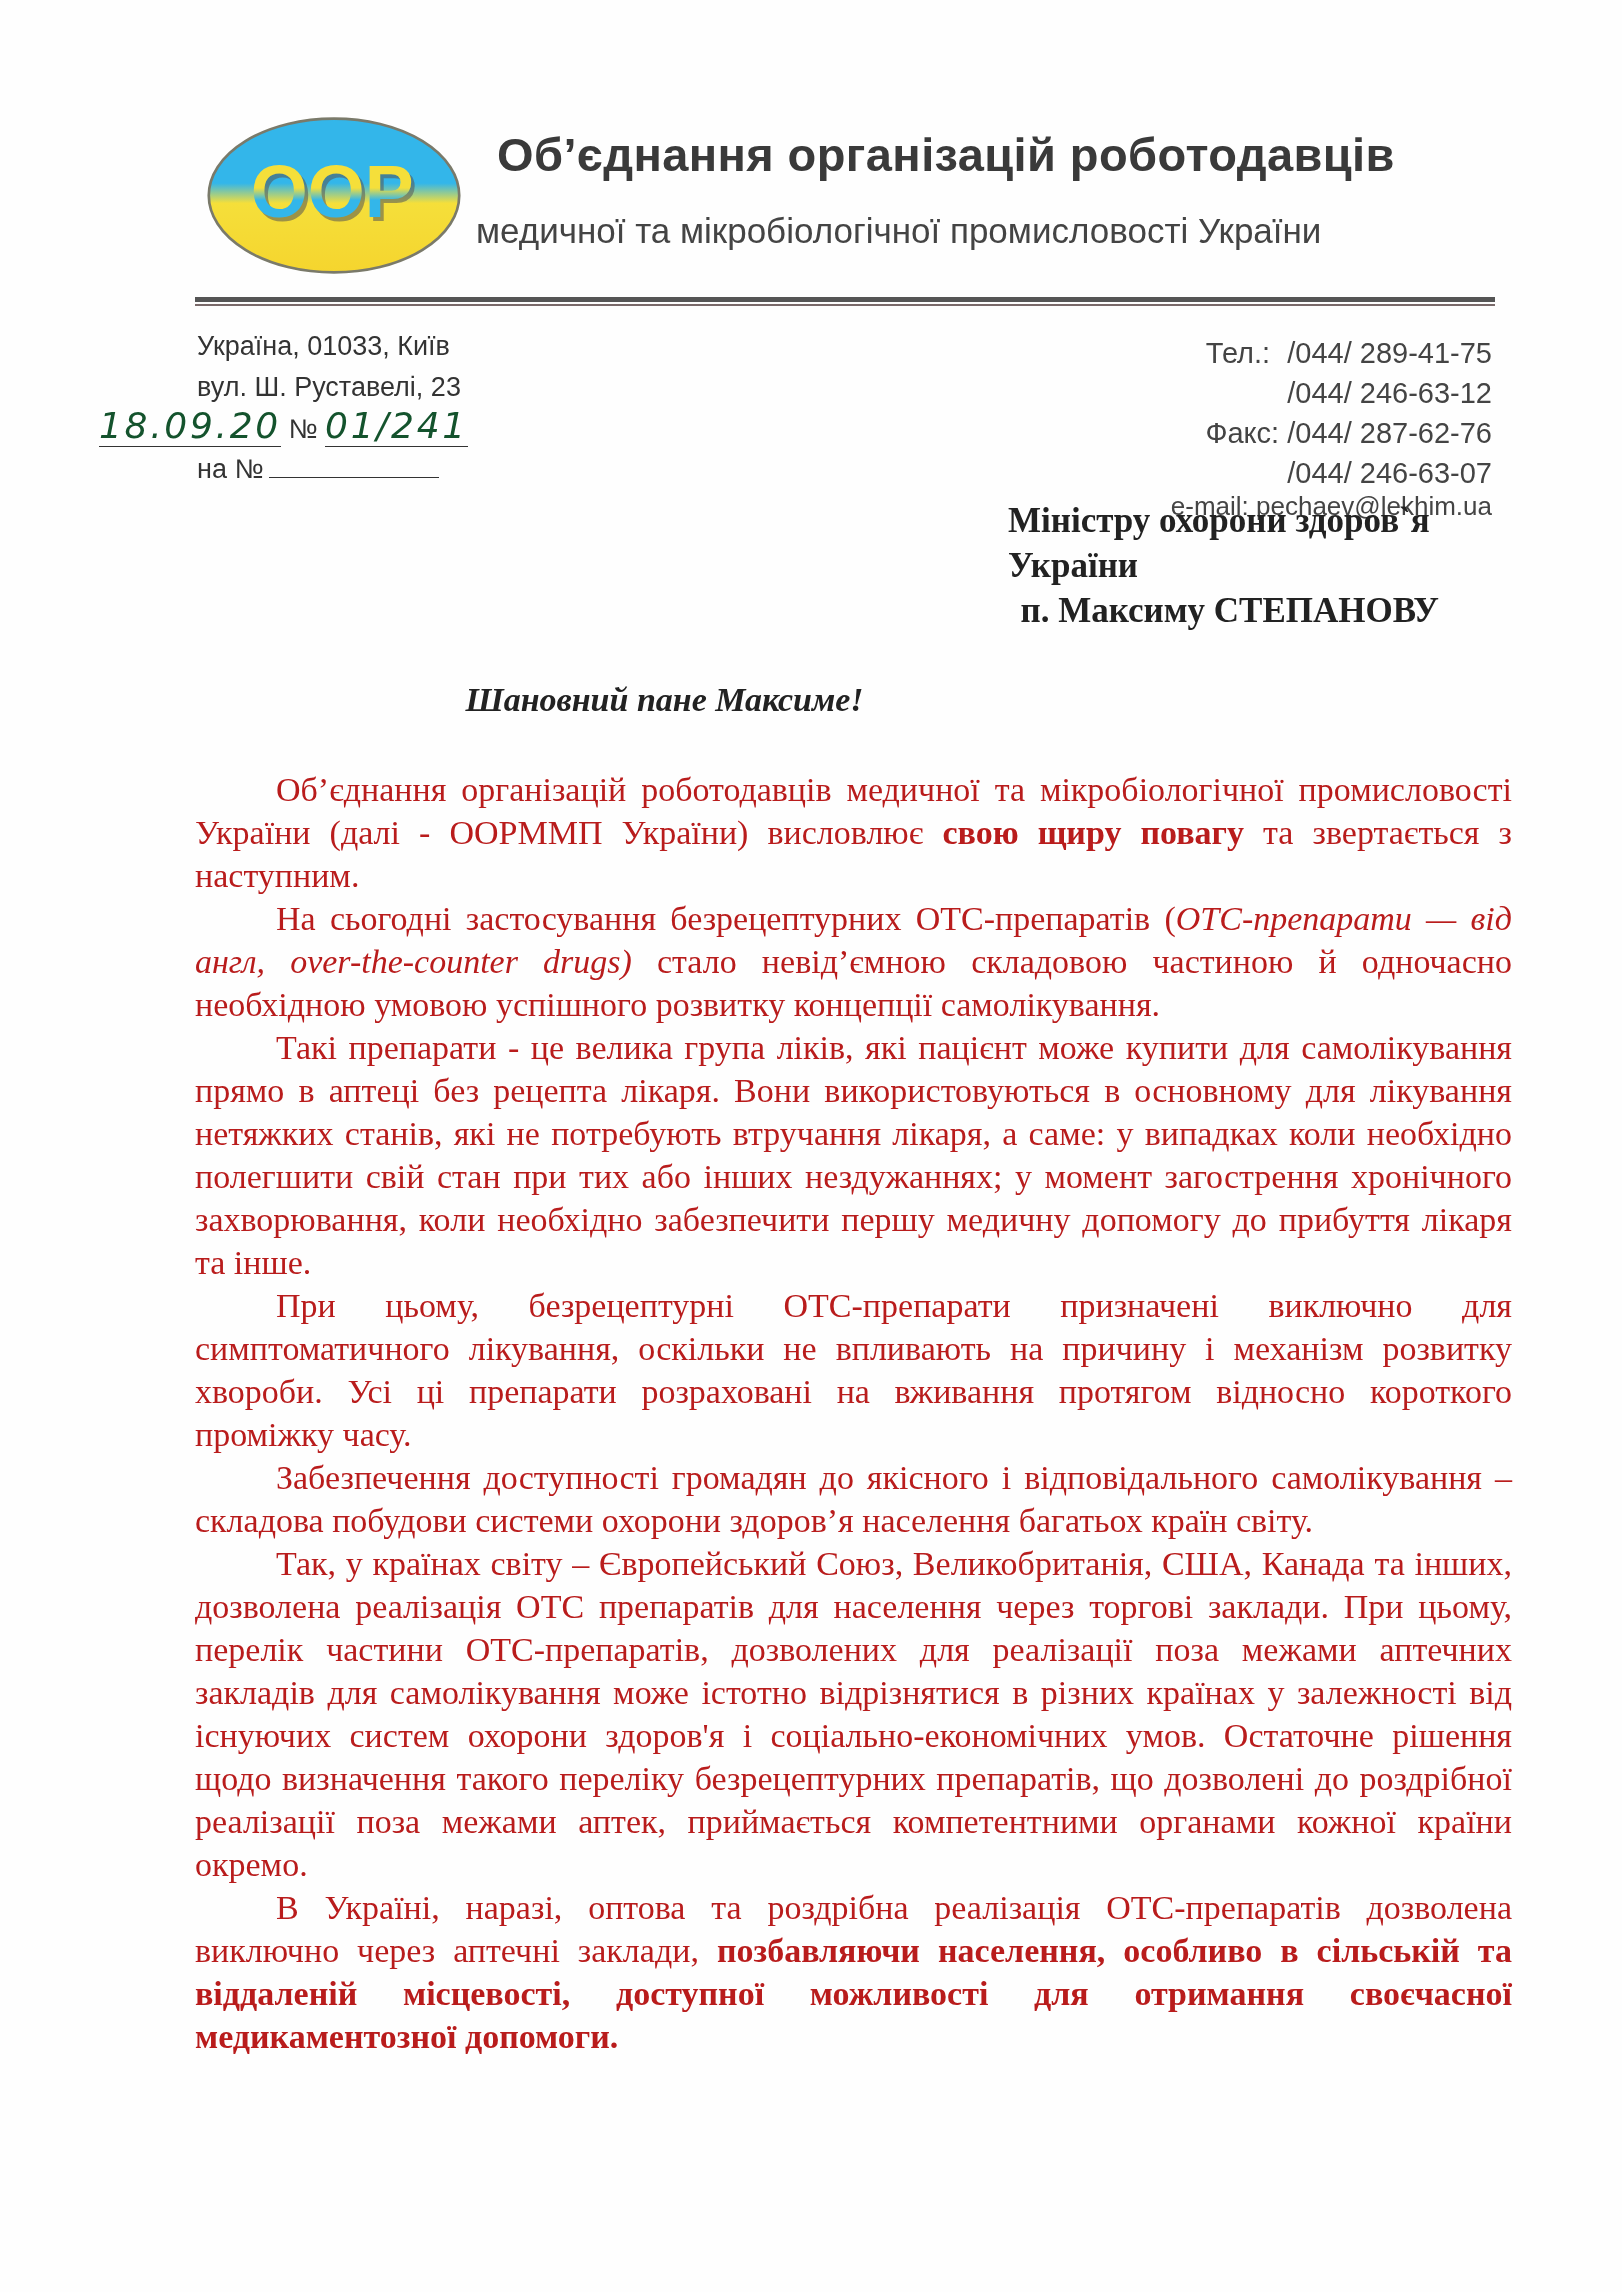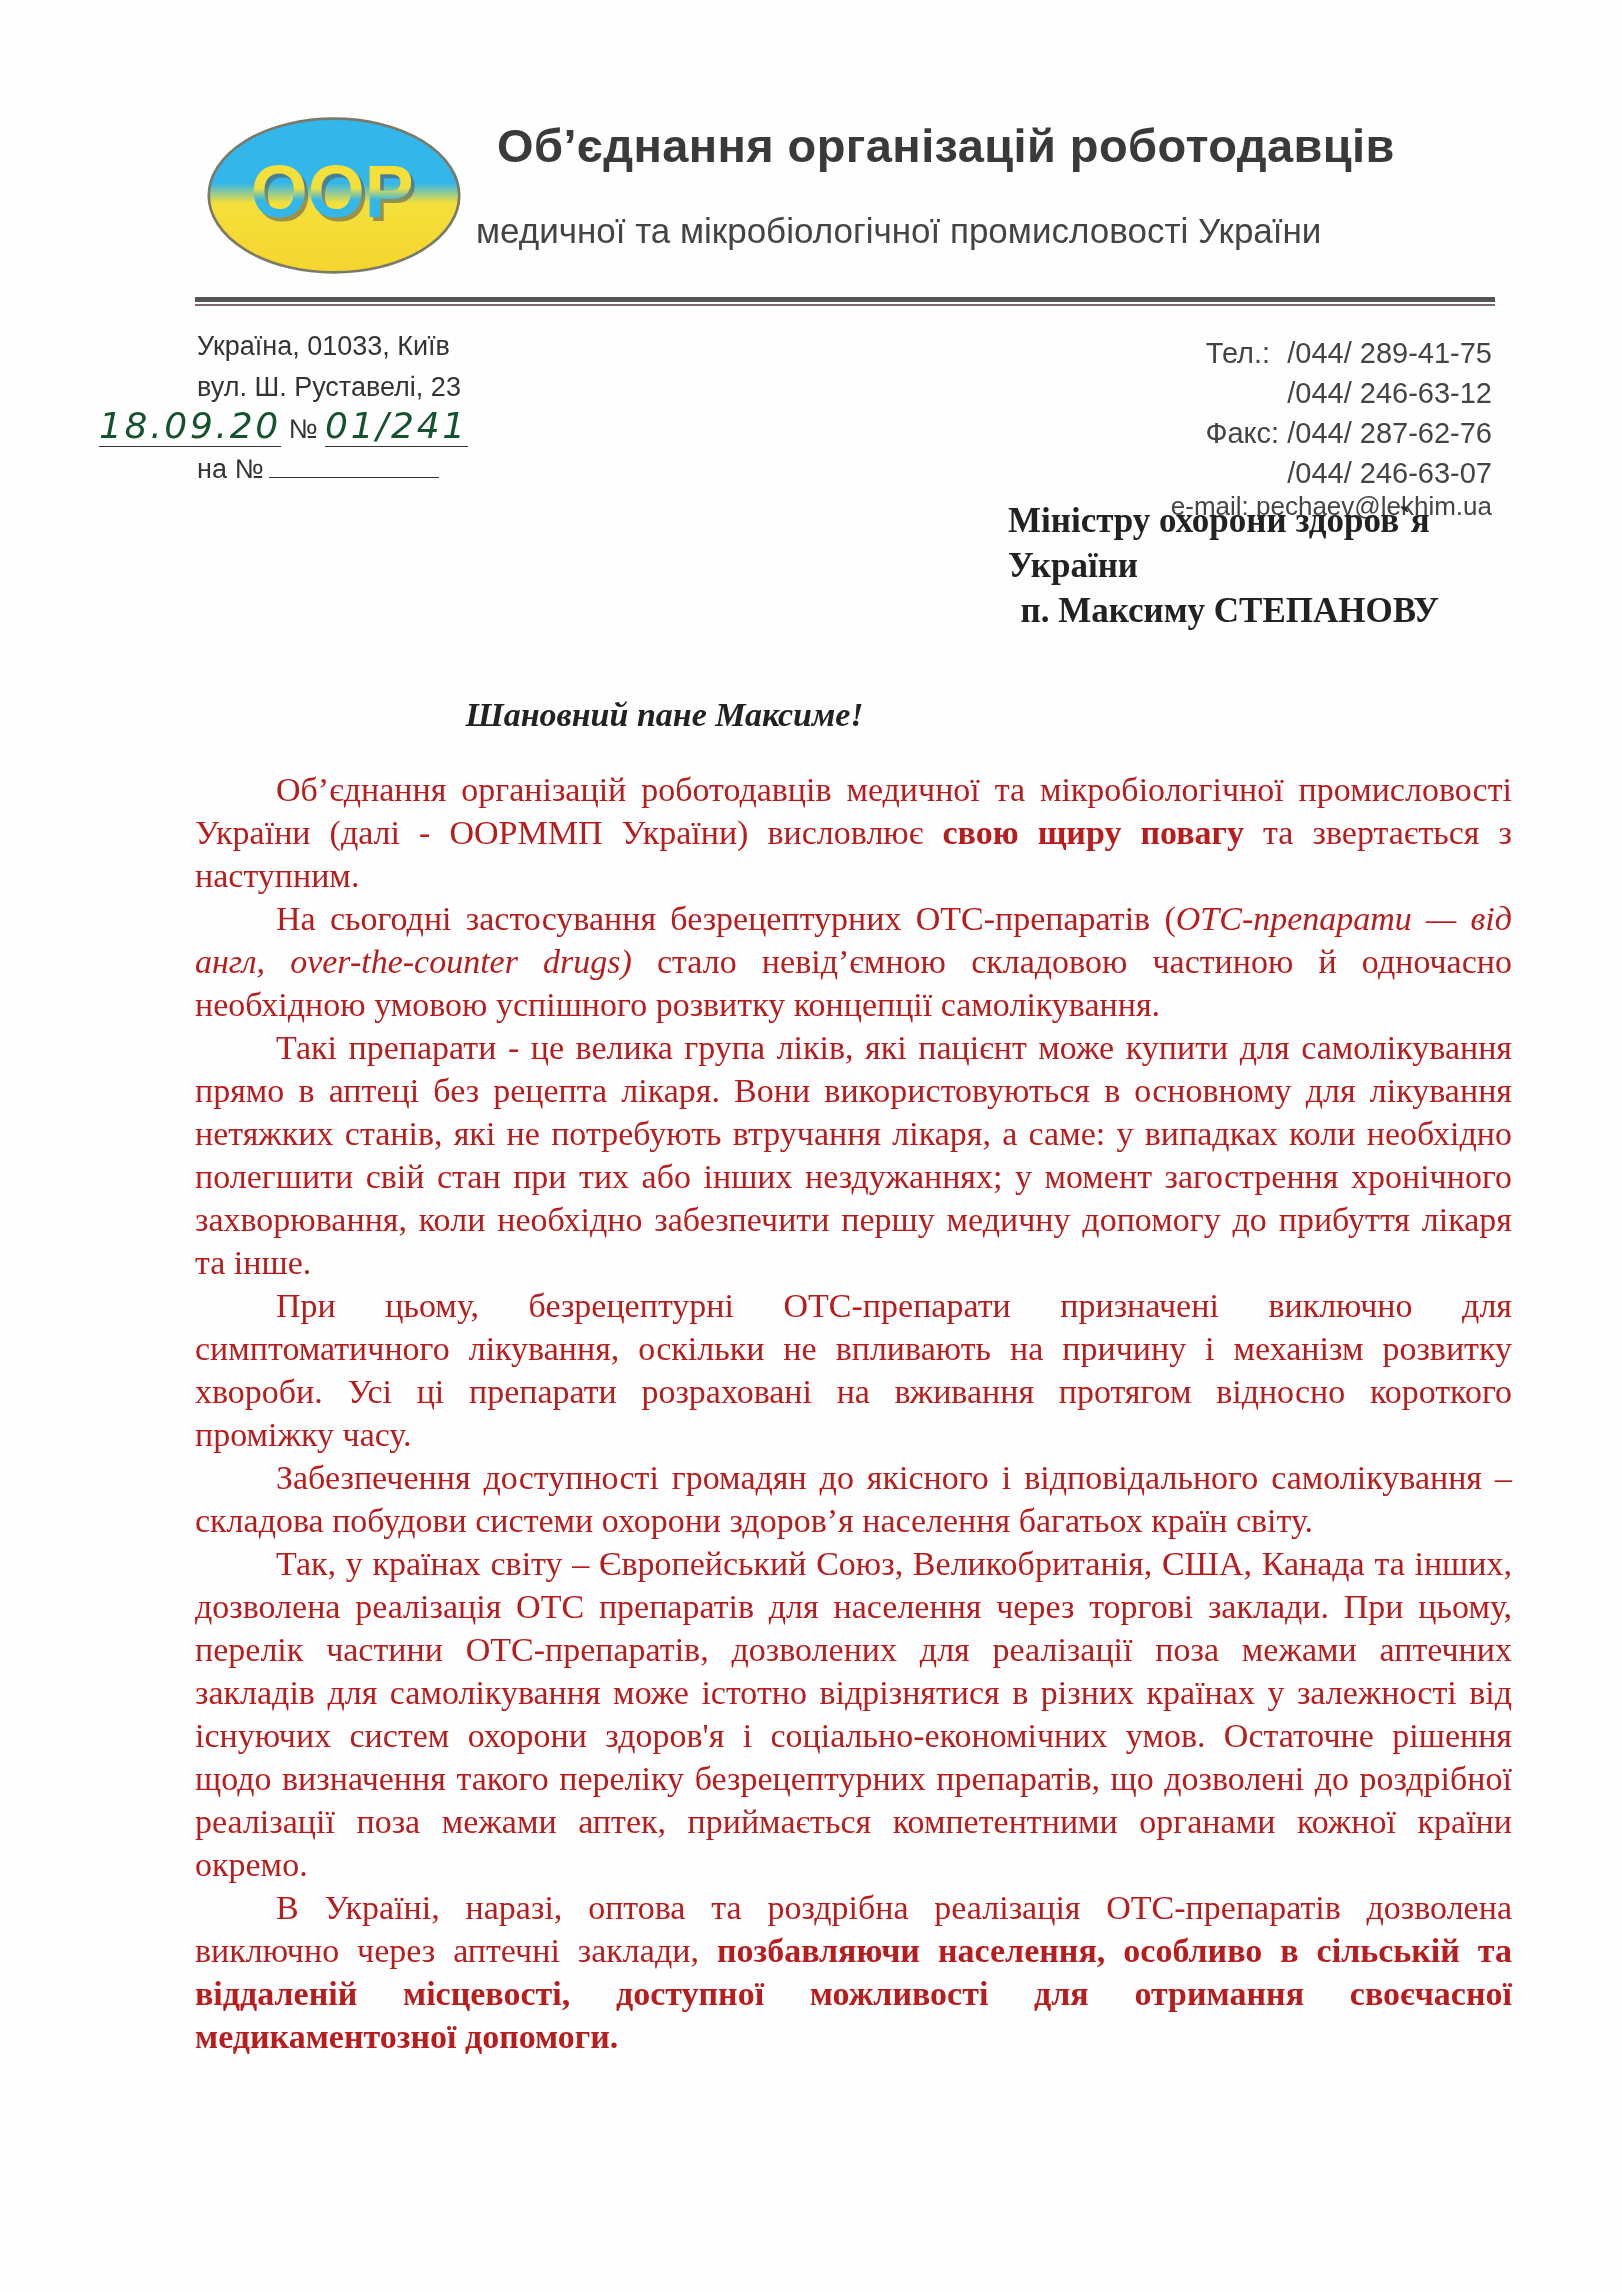--- a/index.html
+++ b/index.html
@@ -1,21 +1,21 @@
 <!DOCTYPE html>
 <html style="font-size:14.3px"><head>
 <meta charset="utf-8">
 <style>
   html, body { margin:0; padding:0; background:#ffffff; }
   body { width:1623px; height:2293px; position:relative; overflow:hidden; color:#1a1a1a; }
   .page { position:absolute; left:0; top:0; width:1623px; height:2293px; background:#fefefe; }
 
   
   .logo { position:absolute; left:204px; top:115px; width:260px; height:161px; }
-  .org-title { position:absolute; left:497px; top:118px; font-family:"Liberation Sans", sans-serif; font-weight:bold; font-size:47px; color:#3a3a3a; letter-spacing:0.4px; white-space:nowrap; }
+  .org-title { position:absolute; left:497px; top:127px; font-family:"Liberation Sans", sans-serif; font-weight:bold; font-size:47px; color:#3a3a3a; letter-spacing:0.4px; white-space:nowrap; }
   .org-subtitle { position:absolute; left:476px; top:197px; font-family:"Liberation Sans", sans-serif; font-size:35px; color:#444; white-space:nowrap;margin-top:14px; }
   .rule-thick { position:absolute; left:195px; top:297px; width:1300px; height:4.5px; background:#555; }
   .rule-thin { position:absolute; left:195px; top:304px; width:1300px; height:1.8px; background:#7a6a6a; }
 
   
   .addr { position:absolute; left:197px; font-family:"Liberation Sans", sans-serif; font-size:27px; color:#333; white-space:nowrap; }
   .addr-line1 { top:331px; }
   .addr-line2 { top:372px; }
   .ref-line { position:absolute; left:99px; top:405px; font-family:"Liberation Sans", sans-serif; white-space:nowrap; }
   .hand { font-family:"DejaVu Sans", sans-serif; font-style:italic; font-size:36px; color:#14532d; letter-spacing:2.7px; }
@@ -28,21 +28,21 @@
   .contacts { position:absolute; right:131px; top:333px; font-family:"Liberation Sans", sans-serif; font-size:29px; color:#444; text-align:right; line-height:40px; }
   .contacts .row { white-space:nowrap; }
   .contacts .lbl { margin-right:9px; }
   .email-row { position:absolute; right:131px; top:491px; font-family:"Liberation Sans", sans-serif; font-size:26px; color:#444; white-space:nowrap; }
 
   
   .addressee { position:absolute; left:1008px; top:498px; font-family:"Liberation Serif", serif; font-weight:bold; font-size:35px; color:#222; line-height:45px; }
   .addressee .l3 { padding-left:12.5px; }
 
   
-  .salutation { position:absolute; left:0; width:1329px; top:681px; text-align:center; font-family:"Liberation Serif", serif; font-style:italic; font-weight:bold; font-size:34px; color:#222;margin-top:15px; }
+  .salutation { position:absolute; left:0; width:1329px; top:681px; text-align:center; font-family:"Liberation Serif", serif; font-style:italic; font-weight:bold; font-size:34px; color:#222; }
 
   
   .body-text { position:absolute; left:195px; top:768px; width:1317px; font-family:"Liberation Serif", serif; font-size:34px; line-height:43px; color:#b91c1c; text-align:justify; }
   .body-text p { margin:0; text-indent:81px; }
   .body-text b { font-weight:bold; }
   .body-text i { font-style:italic; }
 </style>
 </head>
 <body>
 

